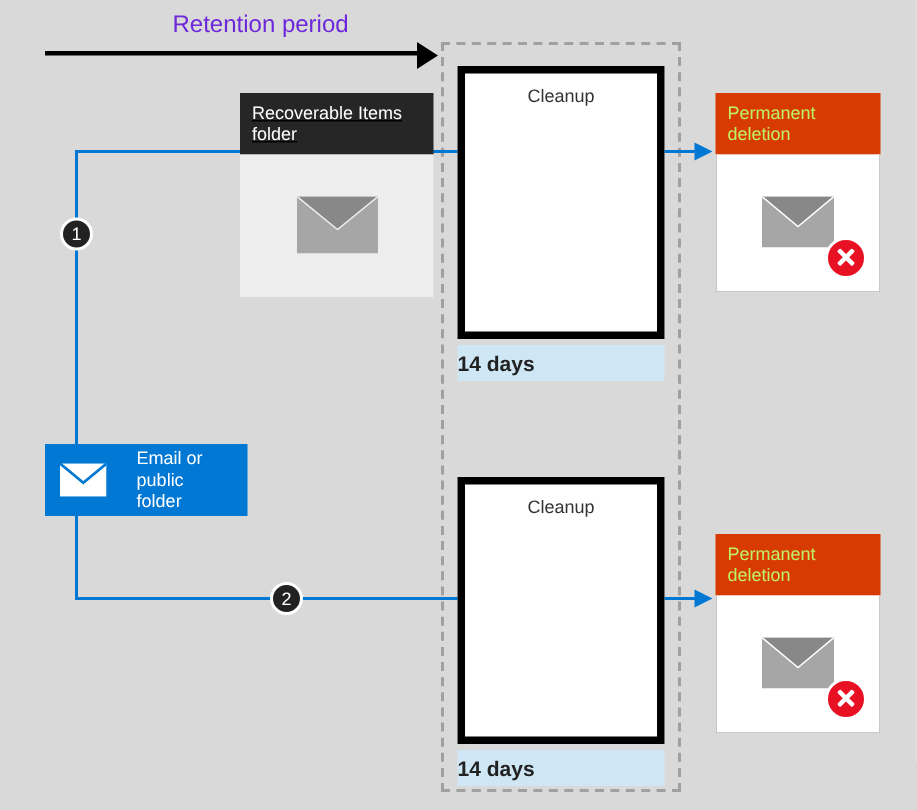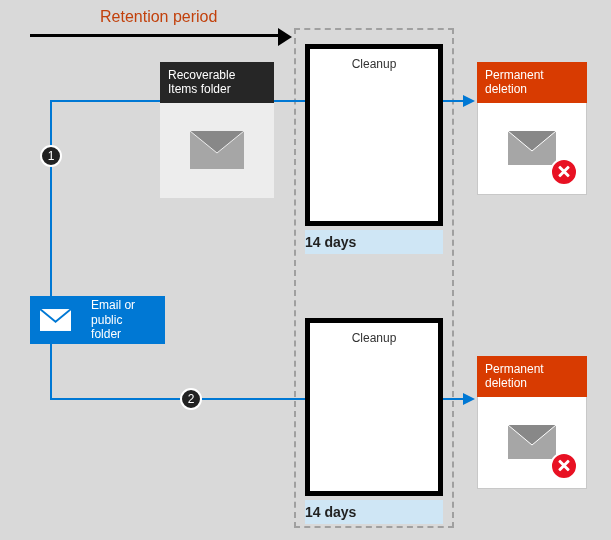--- a/index.html
+++ b/index.html
@@ -14,21 +14,22 @@
     height: 540px;
     background: #d9d9d9;
   }
   .abs { position: absolute; }
   .dashed-region {
     border: 2px dashed #a0a0a0;
     background: transparent;
   }
   .retention-label {
     font-size: 16px;
-    color: #c2410c;
+    color: #6d28d9;
+    margin-left: 15px;
   }
   .arrow-black {
     height: 0;
     border-top: 3px solid #000;
   }
   .arrow-black::after {
     content: "";
     position: absolute;
     right: -12px;
     top: -9px;
@@ -79,21 +80,21 @@
     font-weight: 600;
     text-align: left;
     padding: 4px 0;
     color: #222;
   }
   .days-wrap {
     background: #cfe6f5;
   }
   .perm-header {
     background: #d83b01;
-    color: #ffffff;
+    color: #bef264;
     font-size: 12px;
     line-height: 1.2;
     padding: 6px 8px;
   }
   .perm-body {
     background: #fff;
     border: 1px solid #c8c8c8;
     border-top: none;
     display: flex;
     align-items: center;
@@ -172,21 +173,21 @@
   </div>
 
   <div class="abs blue-line-v" style="left:50px; top:100px; height:196px;"></div>
   <div class="abs blue-line-h" style="left:50px; top:100px; width:110px;"></div>
   <div class="abs blue-line-h blue-arrowhead" style="left:273px; top:100px; width:192px;"></div>
 
   <div class="abs step-badge" style="left:40px; top:145px;">
       <span>1</span>
     </div>
 
-  <div class="abs" style="left:160px; top:62px; width:114px;">
+  <div class="abs" style="left:160px; top:62px; width:129px;text-decoration:underline;">
     <div class="rec-header">Recoverable Items folder</div>
     <div class="rec-body" style="height:95px;">
       <svg width="54" height="38" viewBox="0 0 54 38">
         <rect x="0" y="0" width="54" height="38" fill="#a6a6a6"></rect>
         <polyline points="0,0 27,22 54,0" fill="#888" stroke="#ededed" stroke-width="1"></polyline>
       </svg>
     </div>
   </div>
 
   <div class="abs cleanup-box" style="left:305px; top:44px; width:138px; height:182px;">

